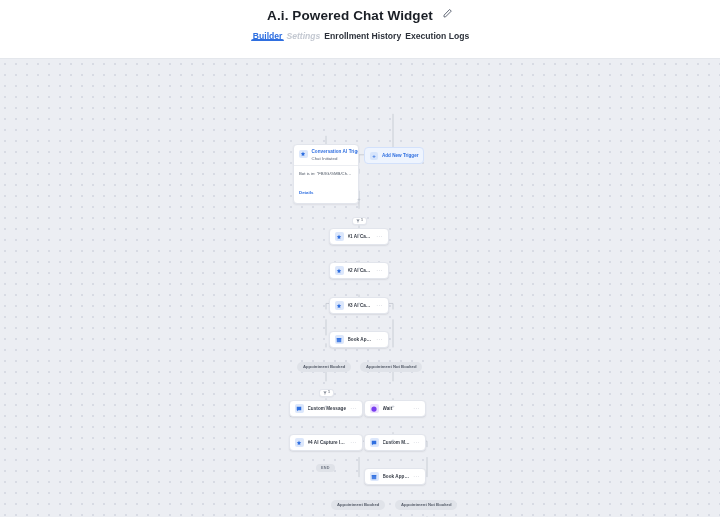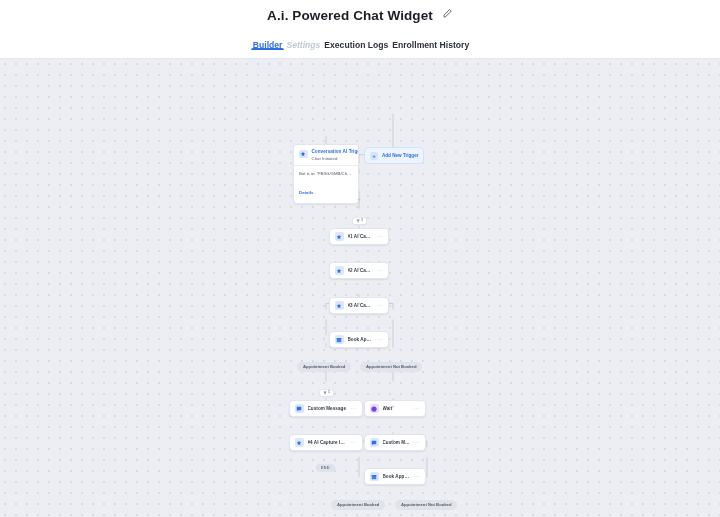--- a/index.html
+++ b/index.html
@@ -23,21 +23,21 @@
     font-size: 13.5px; font-weight: 700; color: #1b1f26; letter-spacing: .1px;
   }
   .pencil-icon { width: 11px; height: 11px; display: block; color: #5b6270; }
   .pencil-icon svg { width: 11px; height: 11px; display: block; }
 
   
   .tabbar {
     height: 28px; flex: 0 0 28px;
     background: #fff;
     border-bottom: 1px solid #e4e7ec;
-    display: flex; align-items: center; justify-content: center;
+    display: flex; align-items: flex-start; justify-content: center;
     padding-left: 2px;
   }
   .tab {
     position: relative;
     display: flex; align-items: center;
     font-size: 8.6px; font-weight: 700; color: #2c313a;
     padding: 0 2px; white-space: nowrap; cursor: pointer;
   }
   .tab.active { color: #2f6fe0; }
   .tab.disabled { color: #c3c8d1; font-style: italic; }
@@ -182,22 +182,22 @@
         <svg viewBox="0 0 16 16" fill="none" stroke="currentColor" stroke-width="1.4" stroke-linecap="round" stroke-linejoin="round">
           <path d="M11.5 2.5l2 2L5 13H3v-2z"></path>
         </svg>
       </span>
     </div>
   </div>
 
   <div class="tabbar">
     <div class="tab active">Builder</div>
     <div class="tab disabled">Settings</div>
+    <div class="tab">Enrollment History</div>
     <div class="tab">Execution Logs</div>
-    <div class="tab">Enrollment History</div>
   </div>
 
   <div class="canvas">
     <div class="flow">
 
       <svg class="wires" viewBox="0 0 720 459" preserveAspectRatio="none">
         <g stroke="#c6cad3" stroke-width="0.9" fill="none">
 
           <path d="M326 77 L326 96 L359 96 L359 104"></path>
 

